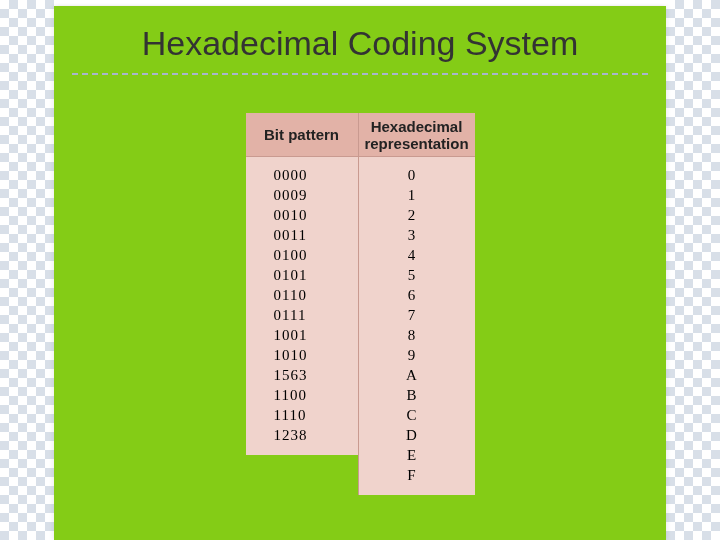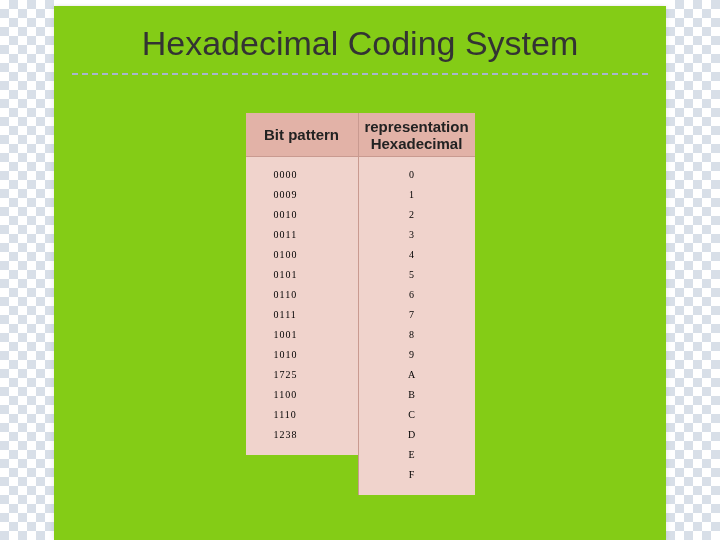--- a/index.html
+++ b/index.html
@@ -74,21 +74,21 @@
   }
   .col-body {
     background: #f0d3cc;
     padding: 8px 0 10px 0;
   }
   .col-bit .col-header { width: 112px; }
   .col-bit .col-body { width: 112px; }
   .col-hex .col-header { width: 116px; }
   .col-hex .col-body { width: 116px; }
   .row-cell {
-    font-size: 10px;
+    font-size: 15px;
     line-height: 20px;
     color: #000;
     font-family: "Times New Roman", Times, serif;
   }
   .col-bit .row-cell {
     padding-left: 28px;
     letter-spacing: 1px;
     font-variant-numeric: tabular-nums;
   }
   .col-hex .row-cell {
@@ -121,33 +121,33 @@
           <div class="row-cell">0000</div>
           <div class="row-cell">0009</div>
           <div class="row-cell">0010</div>
           <div class="row-cell">0011</div>
           <div class="row-cell">0100</div>
           <div class="row-cell">0101</div>
           <div class="row-cell">0110</div>
           <div class="row-cell">0111</div>
           <div class="row-cell">1001</div>
           <div class="row-cell">1010</div>
-          <div class="row-cell">1725</div>
+          <div class="row-cell">1563</div>
           <div class="row-cell">1100</div>
           <div class="row-cell">1110</div>
           <div class="row-cell">1238</div>
         </div>
       </div>
 
       <div class="divider"></div>
 
       <div class="col col-hex">
         <div class="col-header">
+          <span>Hexadecimal</span>
           <span>representation</span>
-          <span>Hexadecimal</span>
         </div>
         <div class="col-body">
           <div class="row-cell">0</div>
           <div class="row-cell">1</div>
           <div class="row-cell">2</div>
           <div class="row-cell">3</div>
           <div class="row-cell">4</div>
           <div class="row-cell">5</div>
           <div class="row-cell">6</div>
           <div class="row-cell">7</div>

